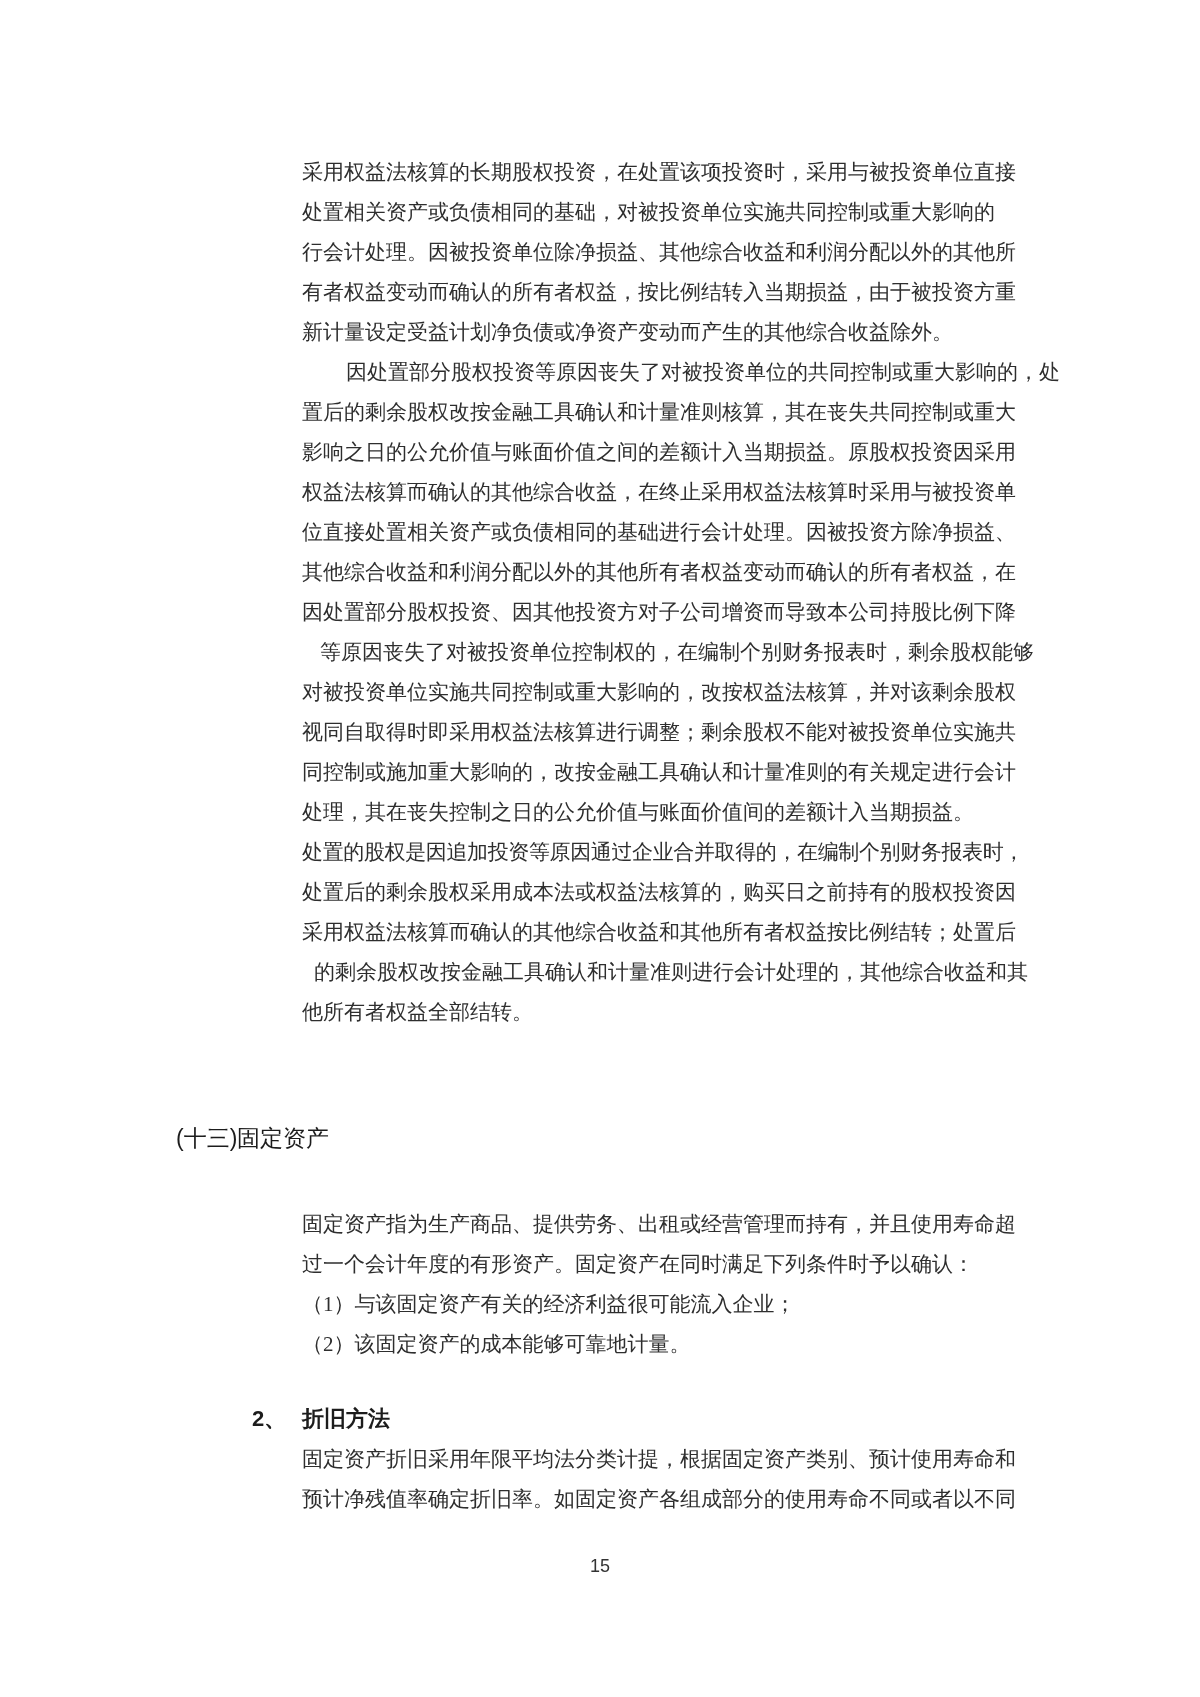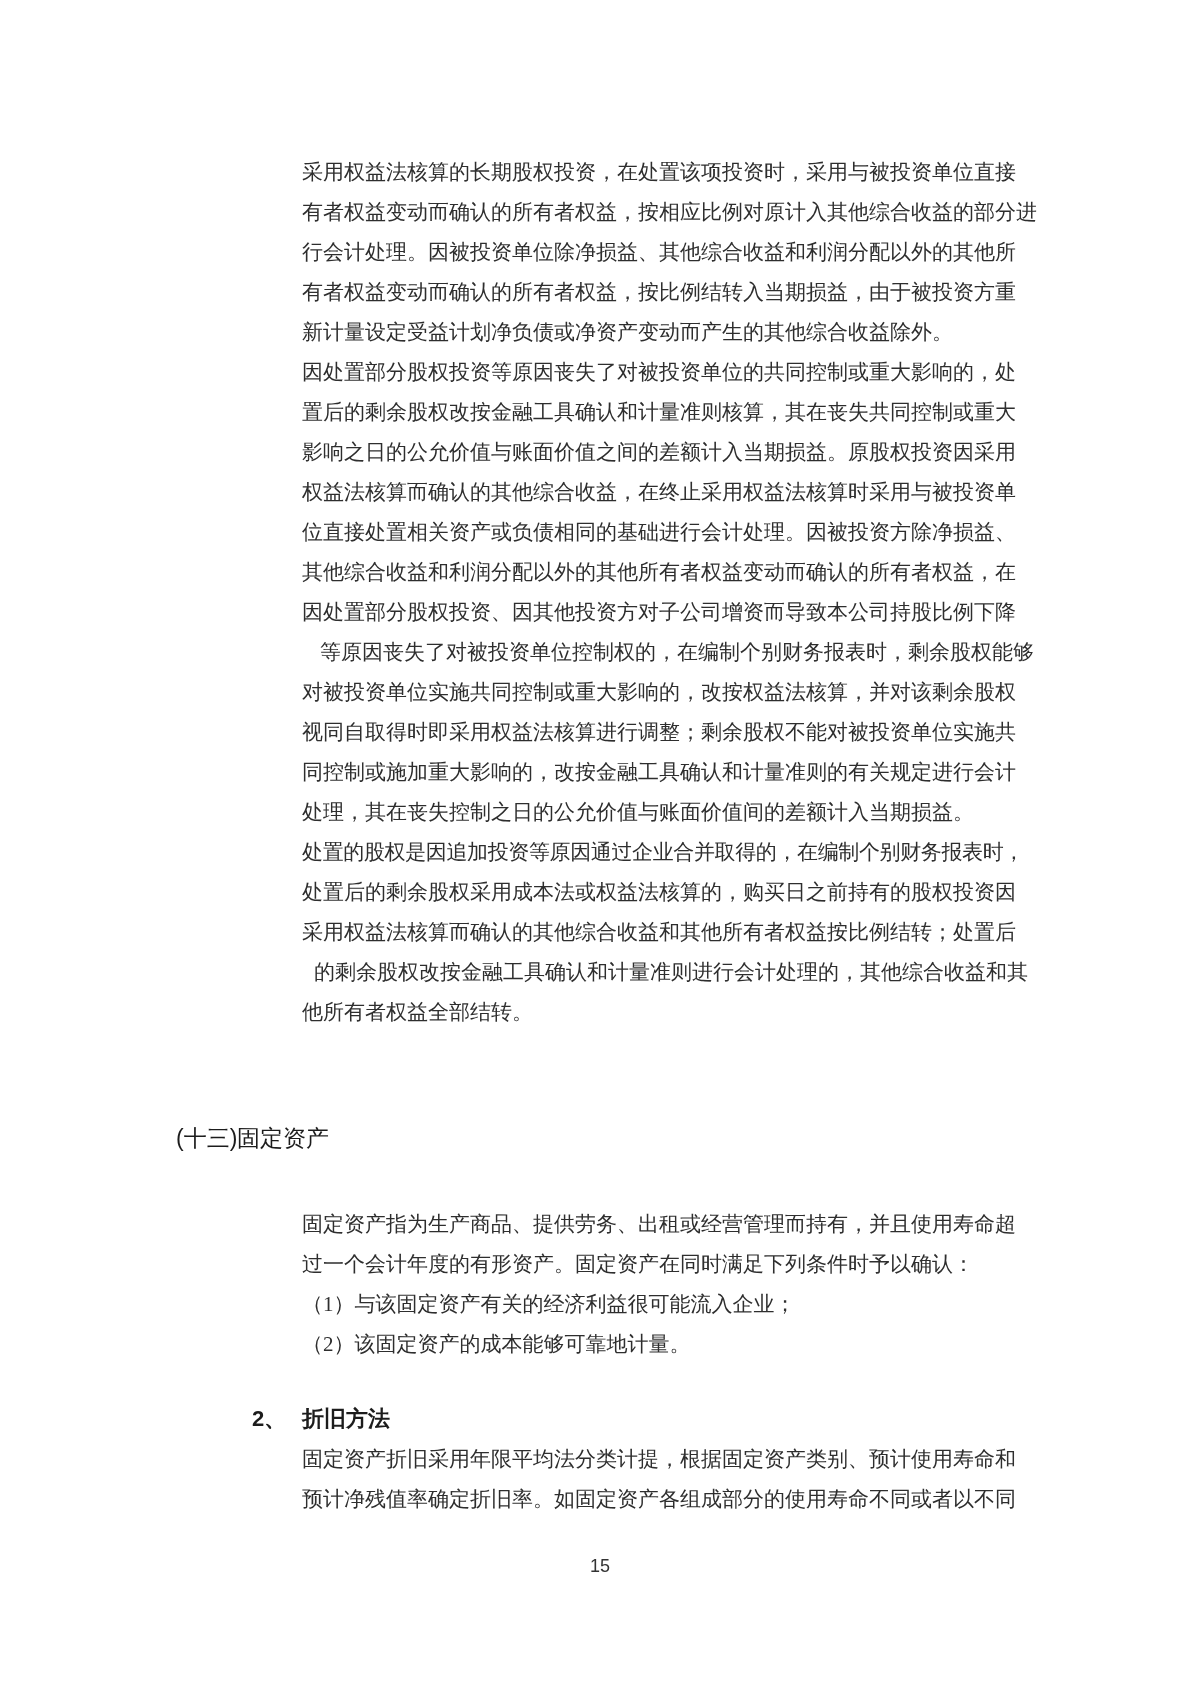--- a/index.html
+++ b/index.html
@@ -64,27 +64,27 @@
   }
 </style>
 </head>
 <body>
 
 <div class="page">
 
   <div class="main-text">
       <div class="para">
         <div class="line justify" style="letter-spacing: 0px;">采用权益法核算的长期股权投资，在处置该项投资时，采用与被投资单位直接</div>
-        <div class="line justify" style="letter-spacing: 0px;">有者权益变动而确认的所有者权益，按相应比例对原计入其他综合收益的部分进</div>
+        <div class="line justify" style="letter-spacing: 0px;">处置相关资产或负债相同的基础，对被投资单位实施共同控制或重大影响的</div>
         <div class="line justify" style="letter-spacing: 0px;">行会计处理。因被投资单位除净损益、其他综合收益和利润分配以外的其他所</div>
         <div class="line justify" style="letter-spacing: 0px;">有者权益变动而确认的所有者权益，按比例结转入当期损益，由于被投资方重</div>
         <div class="line">新计量设定受益计划净负债或净资产变动而产生的其他综合收益除外。</div>
       </div>
       <div class="para">
-        <div class="line justify" style="letter-spacing: 0px;">因处置部分股权投资等原因丧失了对被投资单位的共同控制或重大影响的，处</div>
+        <div class="line justify" style="letter-spacing: 0px; margin-left: 44px;">因处置部分股权投资等原因丧失了对被投资单位的共同控制或重大影响的，处</div>
         <div class="line justify" style="letter-spacing: 0px;">置后的剩余股权改按金融工具确认和计量准则核算，其在丧失共同控制或重大</div>
         <div class="line justify" style="letter-spacing: 0px;">影响之日的公允价值与账面价值之间的差额计入当期损益。原股权投资因采用</div>
         <div class="line justify" style="letter-spacing: 0px;">权益法核算而确认的其他综合收益，在终止采用权益法核算时采用与被投资单</div>
         <div class="line justify" style="letter-spacing: 0px;">位直接处置相关资产或负债相同的基础进行会计处理。因被投资方除净损益、</div>
         <div class="line justify" style="letter-spacing: 0px;">其他综合收益和利润分配以外的其他所有者权益变动而确认的所有者权益，在</div>
       </div>
       <div class="para">
         <div class="line justify" style="letter-spacing: 0px;">因处置部分股权投资、因其他投资方对子公司增资而导致本公司持股比例下降</div>
         <div class="line justify" style="letter-spacing: 0px; margin-left: 18px;">等原因丧失了对被投资单位控制权的，在编制个别财务报表时，剩余股权能够</div>
         <div class="line justify" style="letter-spacing: 0px;">对被投资单位实施共同控制或重大影响的，改按权益法核算，并对该剩余股权</div>

